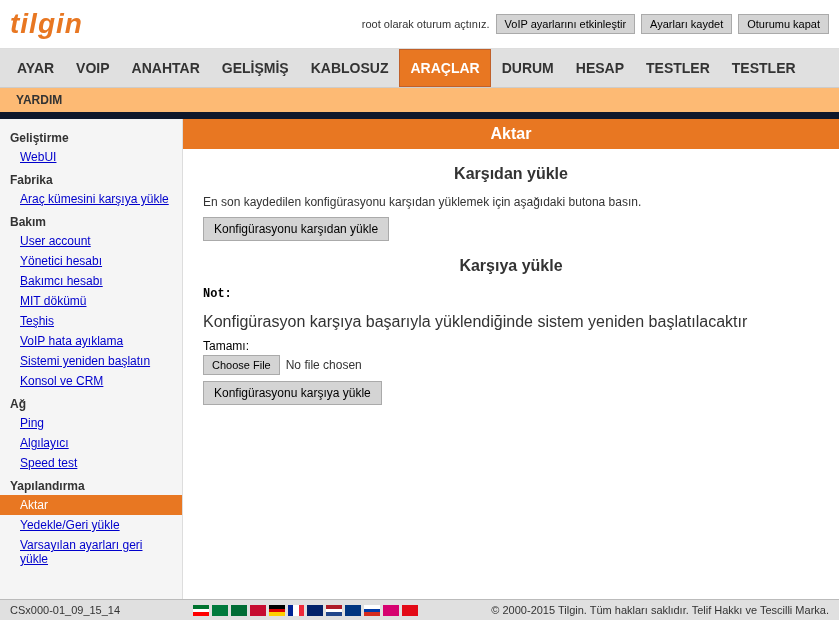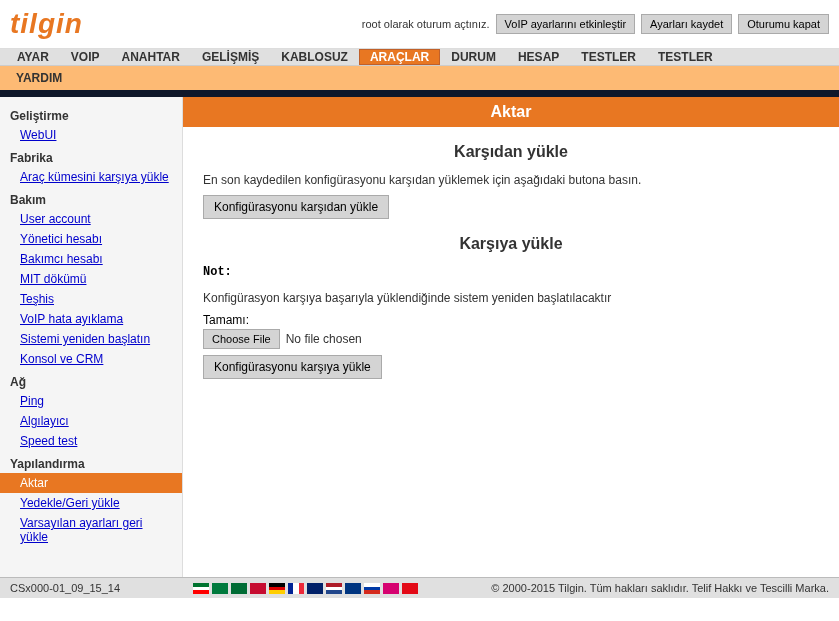--- a/index.html
+++ b/index.html
@@ -7,21 +7,21 @@
 
     
     .header { background: #fff; padding: 8px 10px; display: flex; align-items: center; justify-content: space-between; border-bottom: 1px solid #ddd; }
     .logo { color: #e87722; font-size: 28px; font-weight: bold; letter-spacing: 1px; font-style: italic; }
     .header-right { display: flex; align-items: center; gap: 6px; font-size: 11px; }
     .header-right span { color: #333; }
     .btn-header { background: #d4d4d4; border: 1px solid #aaa; padding: 3px 8px; font-size: 11px; cursor: pointer; }
 
     
     .nav-top { background: #e0e0e0; display: flex; align-items: center; padding: 0 6px; border-bottom: 1px solid #ccc; }
-    .nav-top a { display: inline-block; padding: 0 10px; font-size: 12px; font-weight: bold; color: #333; text-decoration: none; border: 1px solid transparent; text-align: center; }
+    .nav-top a { display: inline-block; padding: 10px 10px; font-size: 14px; font-weight: bold; color: #333; text-decoration: none; border: 1px solid transparent; text-align: center; }
     .nav-top a.active { background: #e87722; color: #fff; border-color: #c0602a; }
     .nav-second { background: #fdba74; padding: 0 6px; border-bottom: 7px solid #0f172a; }
     .nav-second a { display: inline-block; padding: 5px 10px; font-size: 12px; font-weight: bold; color: #333; text-decoration: none; }
 
     
     .main { display: flex; min-height: 480px; }
 
     
     .sidebar { width: 183px; background: #f5f5f5; border-right: 1px solid #ddd; padding: 6px 0; }
     .sidebar-section { font-weight: bold; font-size: 12px; color: #333; padding: 6px 10px 2px 10px; }
@@ -32,21 +32,21 @@
     .content { flex: 1; padding: 0; }
     .content-title { background: #e87722; color: #fff; font-size: 16px; font-weight: bold; text-align: center; padding: 6px 0; }
     .content-body { padding: 16px 20px; }
 
     .section-title { font-size: 16px; font-weight: bold; text-align: center; margin-bottom: 12px; color: #333; }
     .section-desc { font-size: 12px; color: #333; margin-bottom: 8px; }
     .btn-action { background: #d4d4d4; border: 1px solid #aaa; padding: 4px 10px; font-size: 12px; cursor: pointer; }
     .divider { margin: 16px 0; }
 
     .note-label { font-weight: bold; font-size: 12px; margin-bottom: 12px; font-family: Liberation Mono, monospace; }
-    .note-text { font-size: 12px; color: #333; margin-bottom: 8px; }
+    .note-text { font-size: 16px; color: #333; margin-bottom: 8px; }
     .file-row { display: flex; align-items: center; margin-bottom: 6px; }
     .file-label { font-size: 12px; margin-bottom: 2px; }
     .choose-file-btn { background: #d4d4d4; border: 1px solid #aaa; padding: 3px 8px; font-size: 11px; cursor: pointer; margin-right: 6px; }
     .no-file-text { font-size: 12px; color: #333; }
 
     
     .footer { background: #e0e0e0; border-top: 1px solid #bbb; display: flex; align-items: center; justify-content: space-between; padding: 4px 10px; font-size: 11px; color: #333; }
     .footer-flags { display: flex; gap: 3px; align-items: center; }
     .flag { width: 16px; height: 11px; display: inline-block; }
 

